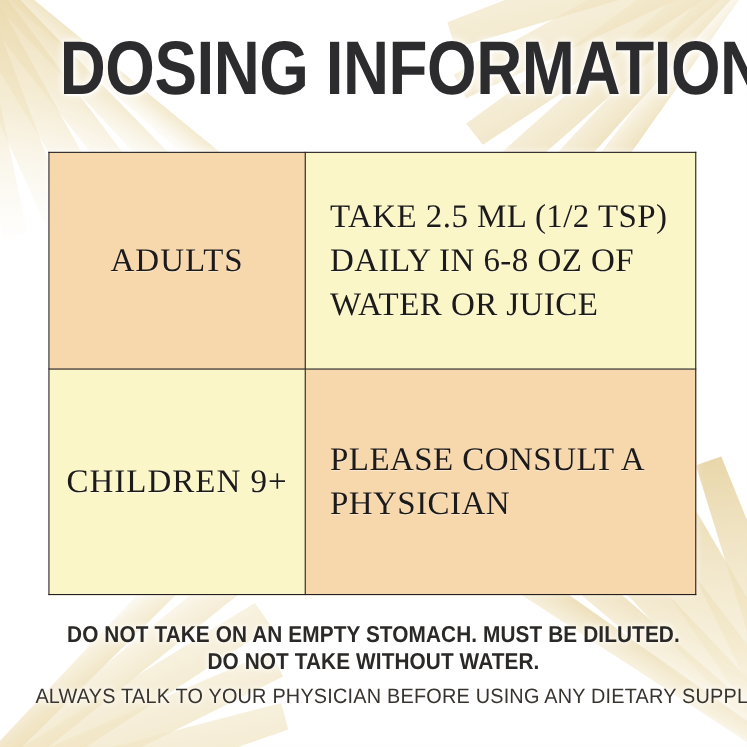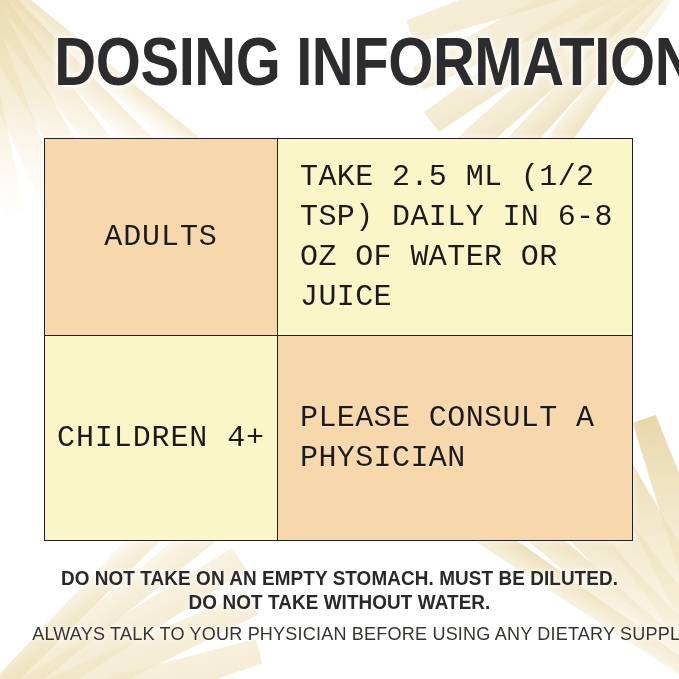--- a/index.html
+++ b/index.html
@@ -62,21 +62,21 @@
     z-index: 2;
     border-collapse: collapse;
     table-layout: fixed;
     box-shadow: 0 0 7px rgba(255,255,255,0.75);
   }
   #dose-table td {
     border: 1.6px solid #231f20;
     padding: 0;
     vertical-align: middle;
     color: #1d1b19;
-    font-family: Liberation Mono, monospace;
+    font-family: Liberation Serif, serif;
     font-weight: 400;
   }
   .col-label { width: 232px; }
   .col-value { width: 354px; }
   .row-1 { height: 197px; }
   .row-2 { height: 205px; }
 
   .cell-peach  { background: #f7d7ac; }
   .cell-yellow { background: #faf6c8; }
 
@@ -241,21 +241,21 @@
       <tr class="row-1">
         <td class="col-label cell-peach">
           <span class="label-text">ADULTS</span>
         </td>
         <td class="col-value cell-yellow">
           <span class="value-text">TAKE 2.5 ML (1/2 TSP) DAILY IN 6-8 OZ OF WATER OR JUICE</span>
         </td>
       </tr>
       <tr class="row-2">
         <td class="col-label cell-yellow">
-          <span class="label-text">CHILDREN 4+</span>
+          <span class="label-text">CHILDREN 9+</span>
         </td>
         <td class="col-value cell-peach">
           <span class="value-text">PLEASE CONSULT A PHYSICIAN</span>
         </td>
       </tr>
     </tbody>
   </table>
 
   <div id="warning">DO NOT TAKE ON AN EMPTY STOMACH. MUST BE DILUTED. DO NOT TAKE WITHOUT WATER.</div>
   <div id="disclaimer">ALWAYS TALK TO YOUR PHYSICIAN BEFORE USING ANY DIETARY SUPPLEMENT</div>

